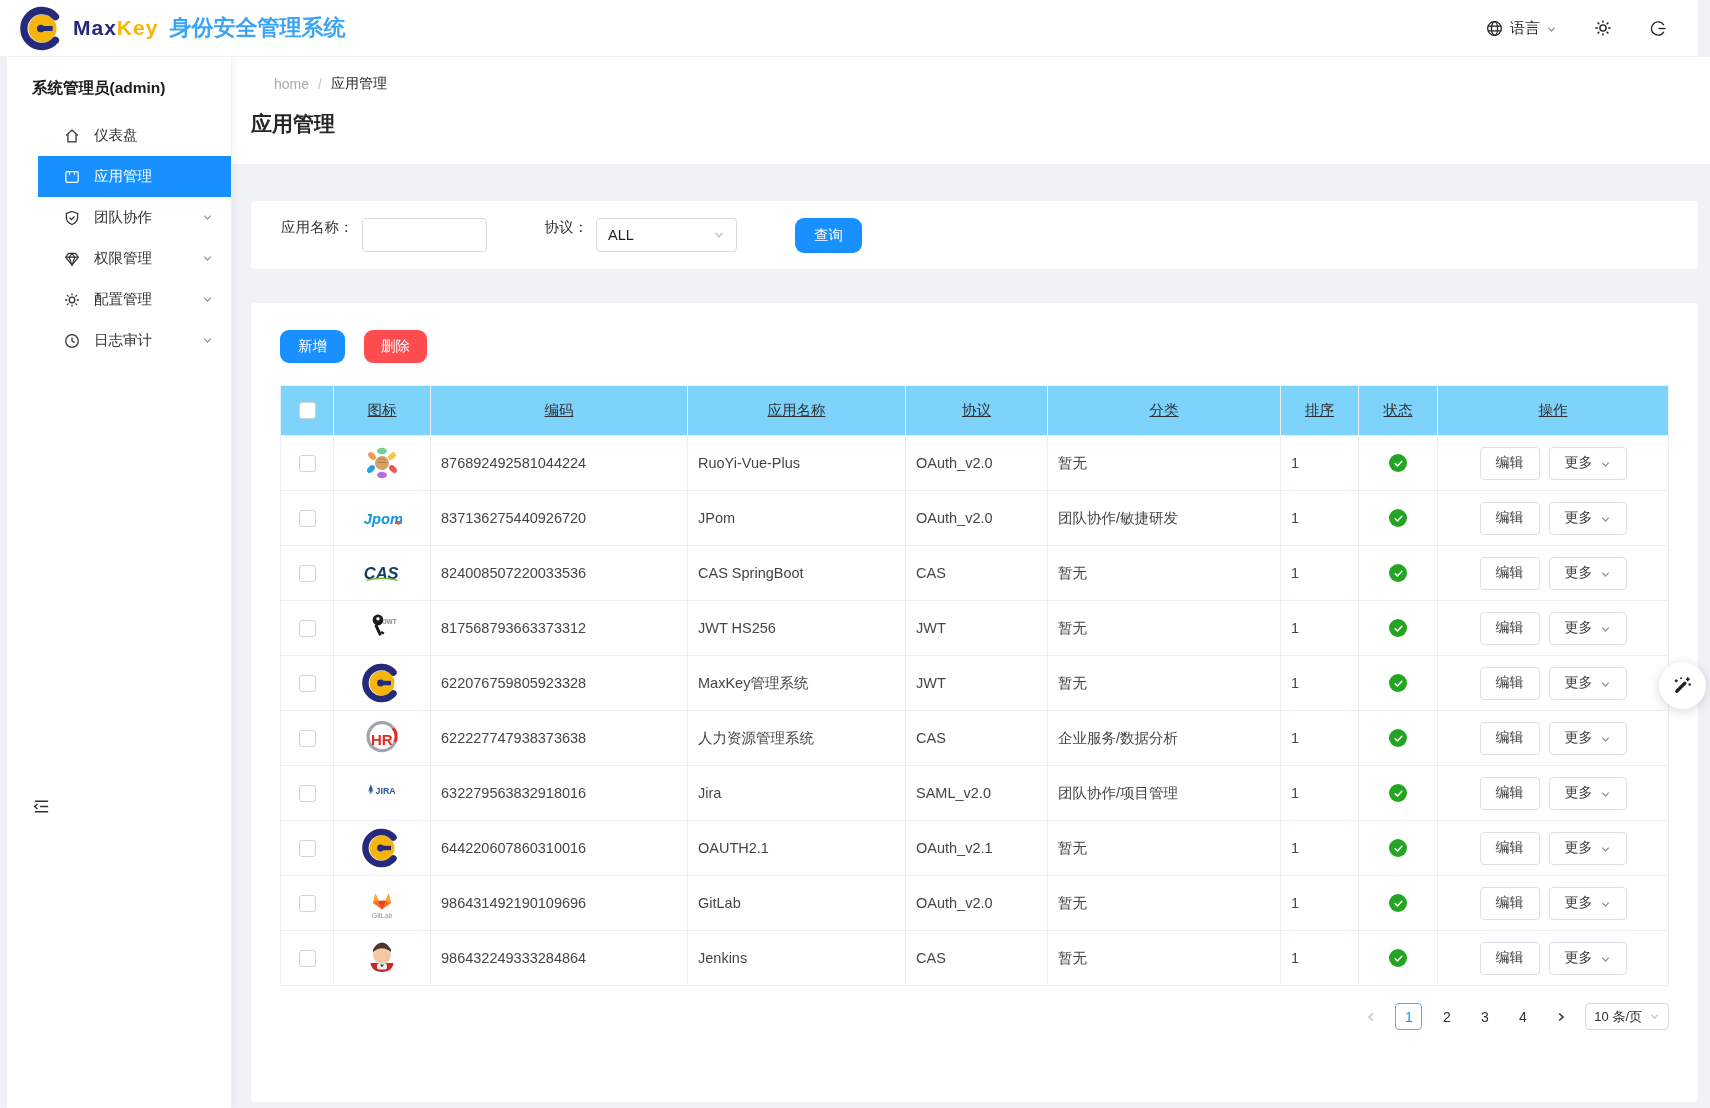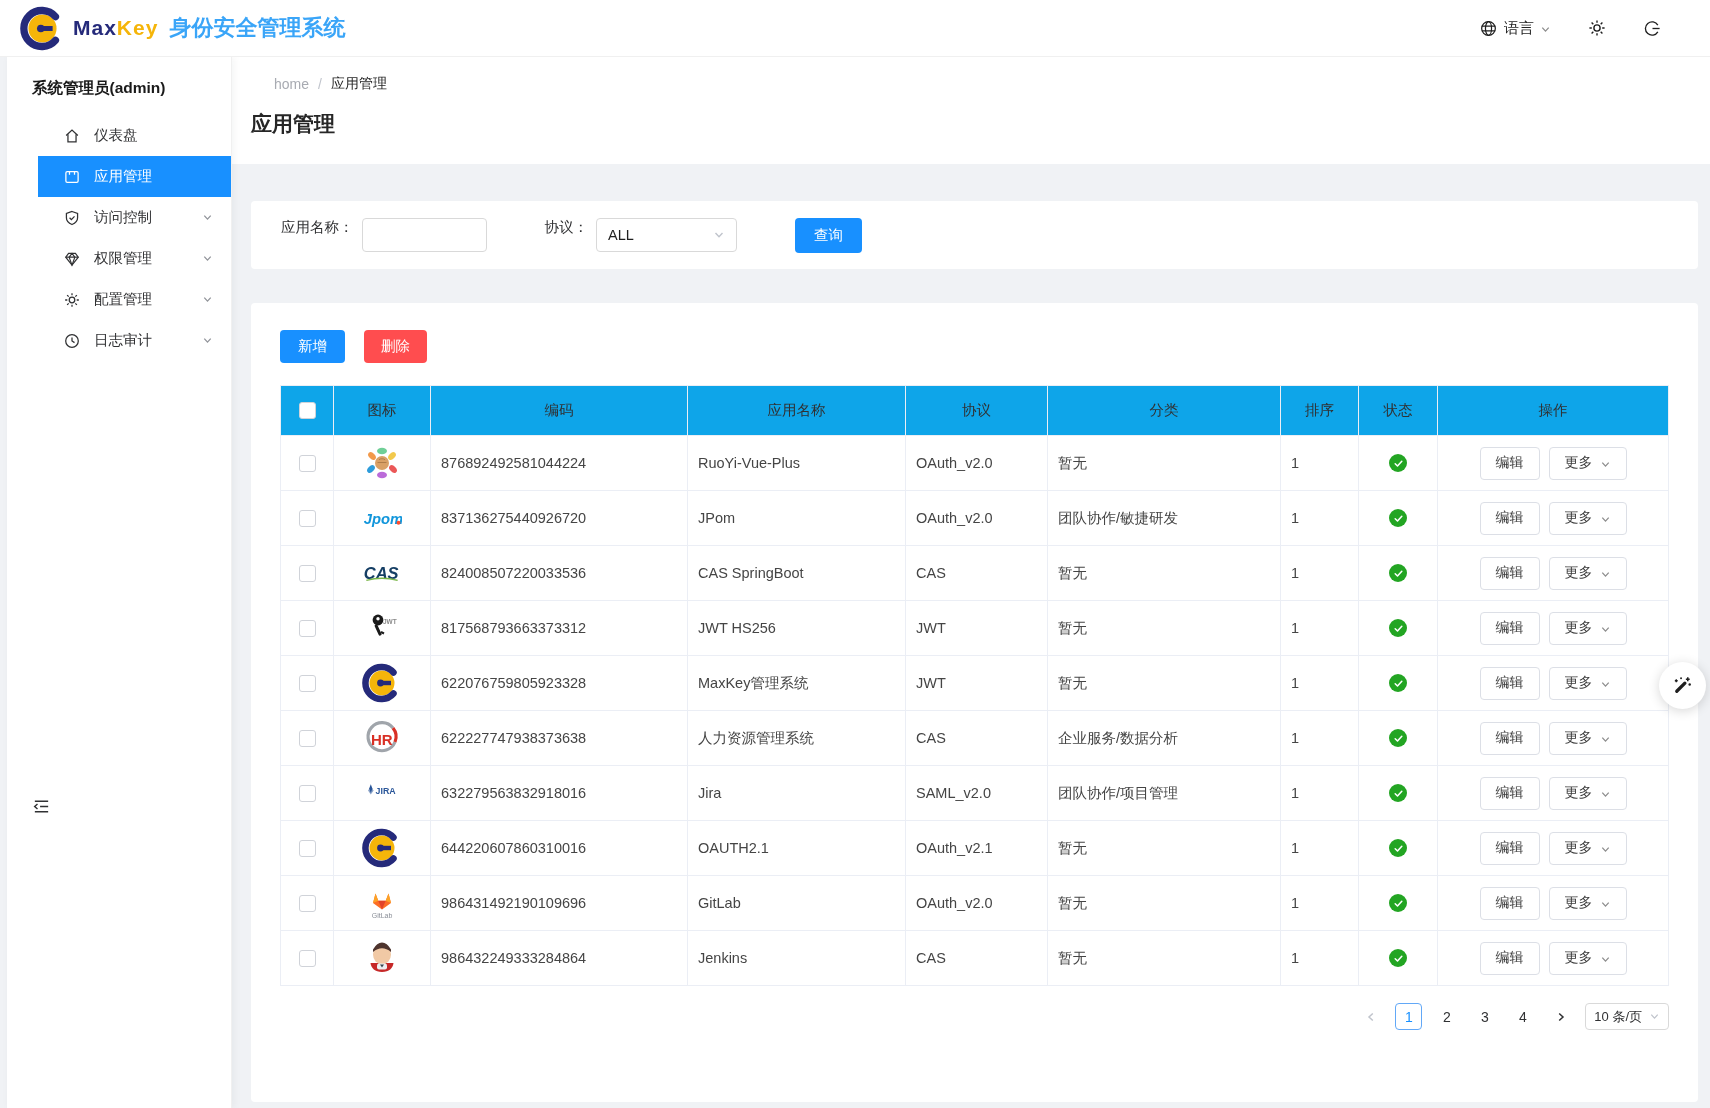--- a/index.html
+++ b/index.html
@@ -4,23 +4,23 @@
 <style>
   * { margin:0; padding:0; box-sizing:border-box; }
   html,body { width:1710px; height:1108px; }
   body {
     font-family:"Liberation Sans","DejaVu Sans",sans-serif;
     background:#f0f2f5; color:#303133; overflow:hidden; position:relative;
   }
   svg { display:block; }
 
   
-  .topbar { position:absolute; top:0; left:0; right:0; height:57px; background:#fff;
+  .topbar { position:absolute; top:0; left:0; right:12px; height:57px; background:#fff;
     display:flex; align-items:center; justify-content:space-between;
-    padding:0 48px 0 20px; border-bottom:1px solid #f0f0f0; z-index:30; }
+    padding:0 30px 0 20px; border-bottom:1px solid #f0f0f0; z-index:30; }
   .brand { display:flex; align-items:center; }
   .brand-logo { width:45px; height:45px; margin-right:8px; }
   .brand-max { font-size:21px; font-weight:bold; color:#252a7a; letter-spacing:1px; }
   .brand-key { font-size:21px; font-weight:bold; color:#f5b50a; letter-spacing:1px; }
   .brand-title { font-size:22px; font-weight:bold; color:#3aa5f8; margin-left:11px; }
   .topbar-right { display:flex; align-items:center; gap:36px; }
   .lang { display:flex; align-items:center; gap:6px; font-size:15px; color:#1f1f1f; cursor:pointer; }
   .lang .chev { color:#8c8c8c; margin-top:2px; }
   .top-icon-btn { background:none; border:none; cursor:pointer; display:flex; align-items:center; }
 
@@ -53,33 +53,33 @@
   .filter-card { background:#fff; border-radius:4px; height:68px; display:flex;
     align-items:center; padding:0 30px; }
   .filter-item { display:flex; align-items:flex-start; margin-right:58px; }
   .filter-label { font-size:14.5px; color:#303133; margin-right:8px; }
   .filter-input { width:125px; height:34px; border:1px solid #d9d9d9; border-radius:4px;
     padding:0 10px; font-size:14px; color:#303133; outline:none; }
   .filter-select { width:141px; height:34px; border:1px solid #d9d9d9; border-radius:4px;
     display:flex; align-items:center; justify-content:space-between; padding:0 11px;
     font-size:14.5px; color:#1f1f1f; cursor:pointer; background:#fff; }
   .filter-select .chev { color:#c0c4cc; }
-  .btn { border:none; border-radius:4px; cursor:pointer; font-size:14.5px;
+  .btn { border:none; border-radius:9px; cursor:pointer; font-size:14.5px;
     font-family:Liberation Serif, serif; }
   .btn-primary { background:#1890ff; color:#fff; height:35px; padding:0 19px; }
   .btn-danger { background:#ff4d4f; color:#fff; height:33px; padding:0 17px; }
 
   
   .table-card { margin-top:34px; background:#fff; border-radius:4px;
     padding:27px 29px 5px; height:799px; }
   .toolbar { display:flex; gap:19px; }
   .toolbar .btn-add { height:33px; padding:0 18px; }
   table { width:100%; border-collapse:collapse; table-layout:fixed; margin-top:22px; }
-  th { height:50px; background:#0ea5e9; font-weight:500; font-size:14.5px; color:#303133;
-    border:1px solid #ebeef5; text-align:center; }
+  th { height:50px; background:#7dd3fc; font-weight:500; font-size:14.5px; color:#303133;
+    border:1px solid #ebeef5; text-align:center;text-decoration:underline; }
   td { height:55px; border:1px solid #ebeef5; font-size:14.5px; color:#454545;
     padding:0 0 0 10px; background:#fff; }
   td.center { text-align:center; padding-left:0; }
   .checkbox { appearance:none; -webkit-appearance:none; width:17px; height:17px;
     border:1px solid #d0d3d9; border-radius:3px; background:#fff; cursor:pointer;
     vertical-align:middle; }
   .app-icon { width:40px; height:40px; margin:0 auto; }
   .app-icon svg { width:40px; height:40px; margin:0 auto; }
   .status-dot { width:18px; height:18px; border-radius:50%; background:#23a523;
     display:inline-flex; align-items:center; justify-content:center; vertical-align:middle; }
@@ -190,21 +190,21 @@
           </svg>
     </span>
   </div>
       <div class="side-item">
     <span class="side-icon">
           <svg viewBox="0 0 20 20" fill="none" stroke="currentColor" stroke-width="1.4">
             <path d="M10 2.8 L16.2 5 V9.8 C16.2 13.8 13.4 15.9 10 17.2 C6.6 15.9 3.8 13.8 3.8 9.8 V5 Z"></path>
             <path d="M7.3 9.8 L9.3 11.8 L12.8 8.2"></path>
           </svg>
         </span>
-    <span class="side-label">访问控制</span>
+    <span class="side-label">团队协作</span>
     <span class="side-chevron">
       <svg viewBox="0 0 12 12" width="11" height="11" fill="none" stroke="currentColor" stroke-width="1.4">
             <path d="M2.5 4 L6 7.8 L9.5 4"></path>
           </svg>
     </span>
   </div>
       <div class="side-item">
     <span class="side-icon">
           <svg viewBox="0 0 20 20" fill="none" stroke="currentColor" stroke-width="1.3">
             <path d="M6.2 3.8 H13.8 L17 8 L10 16.8 L3 8 Z"></path>

